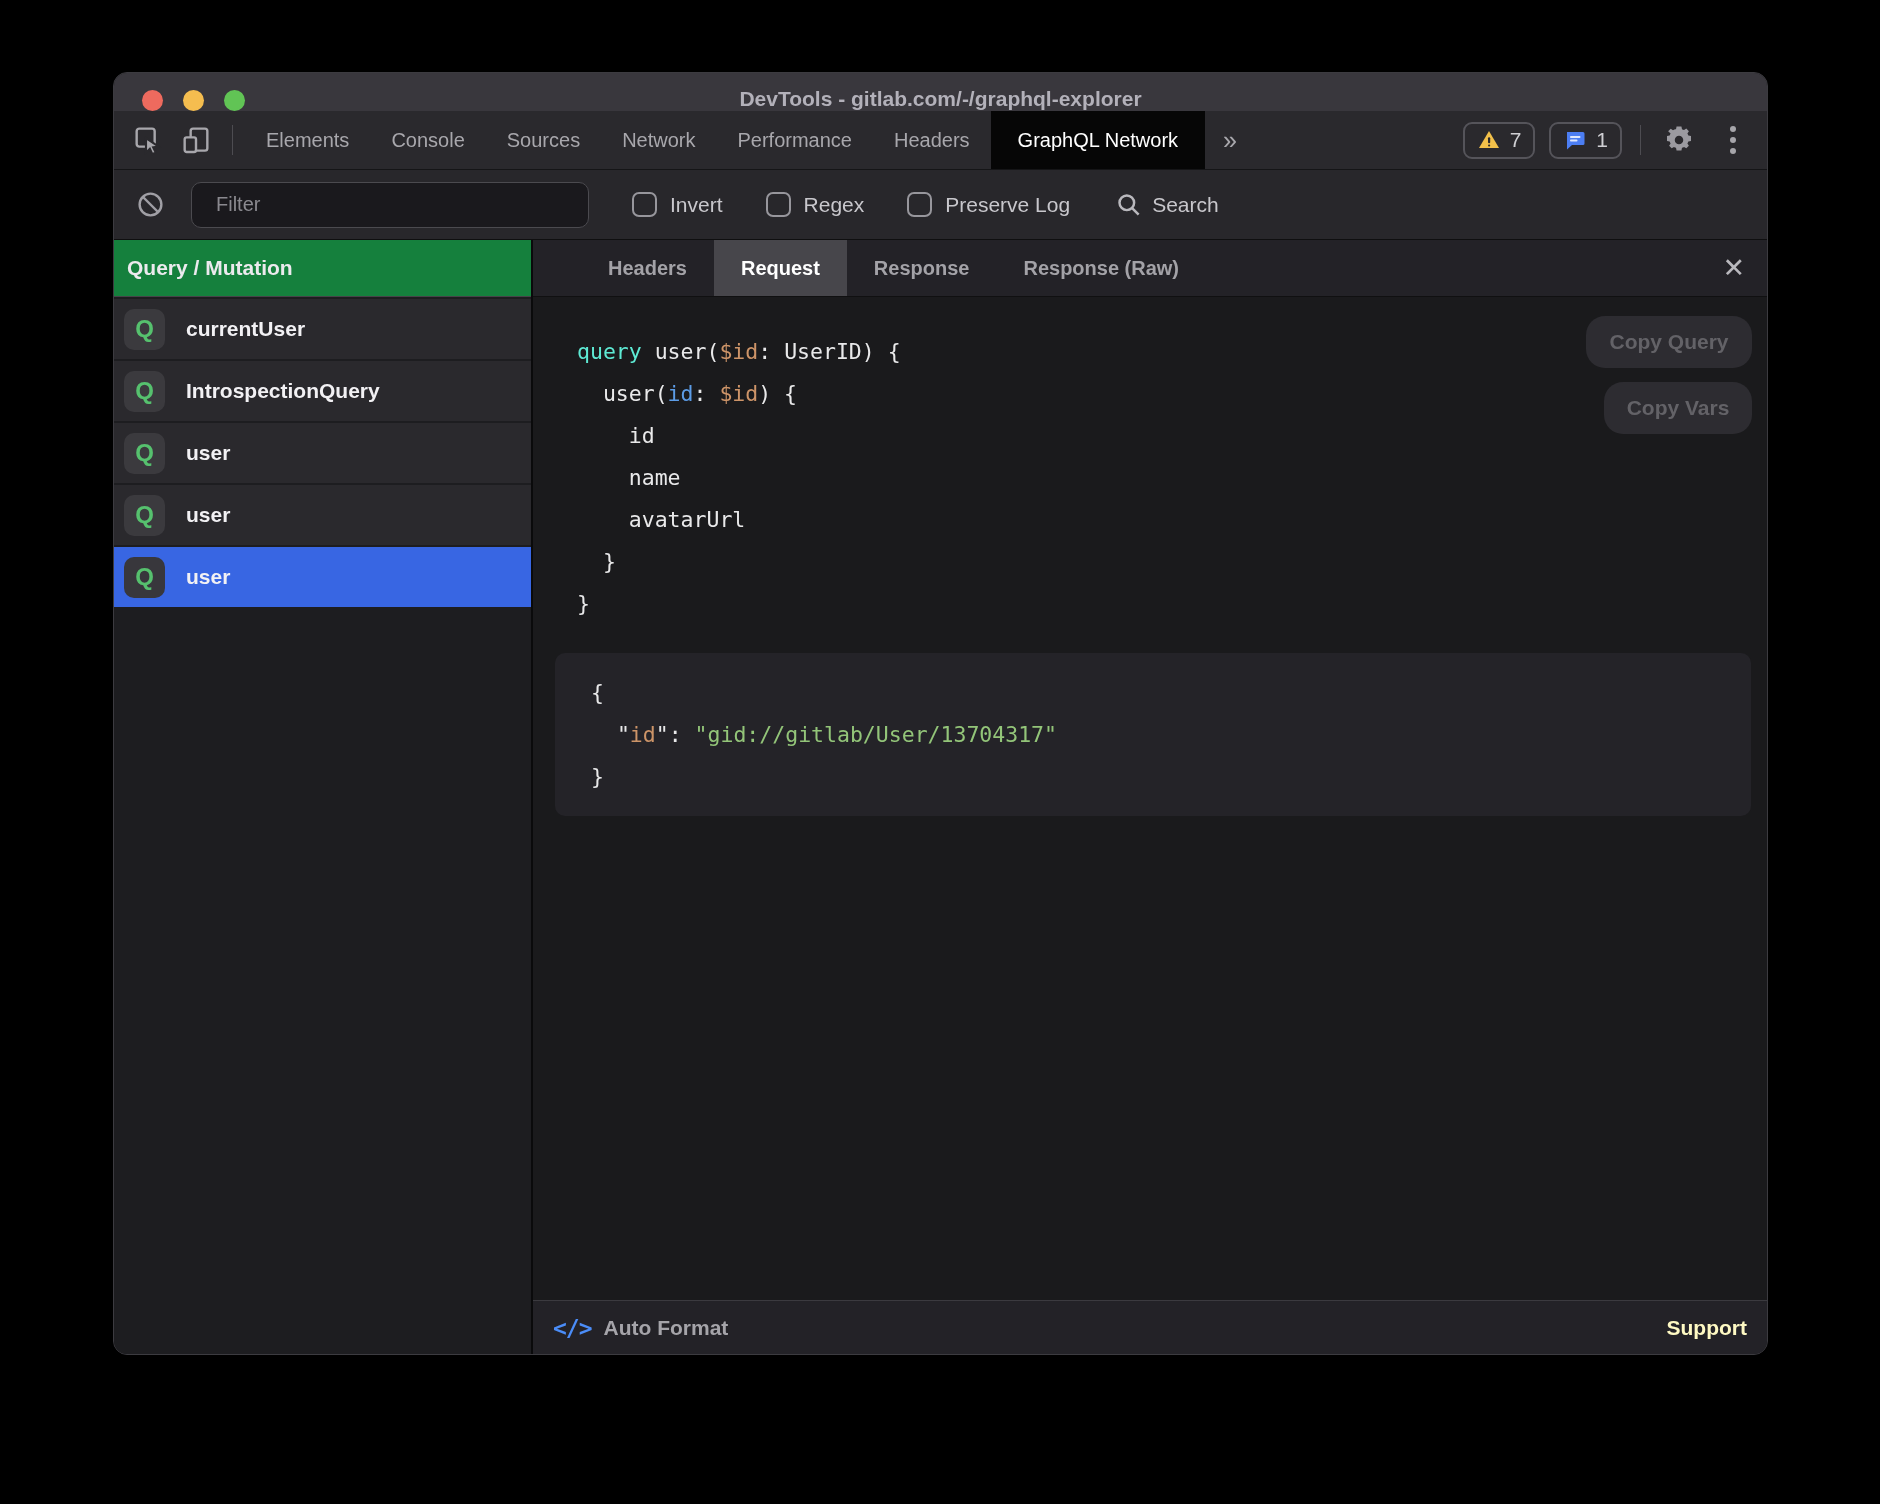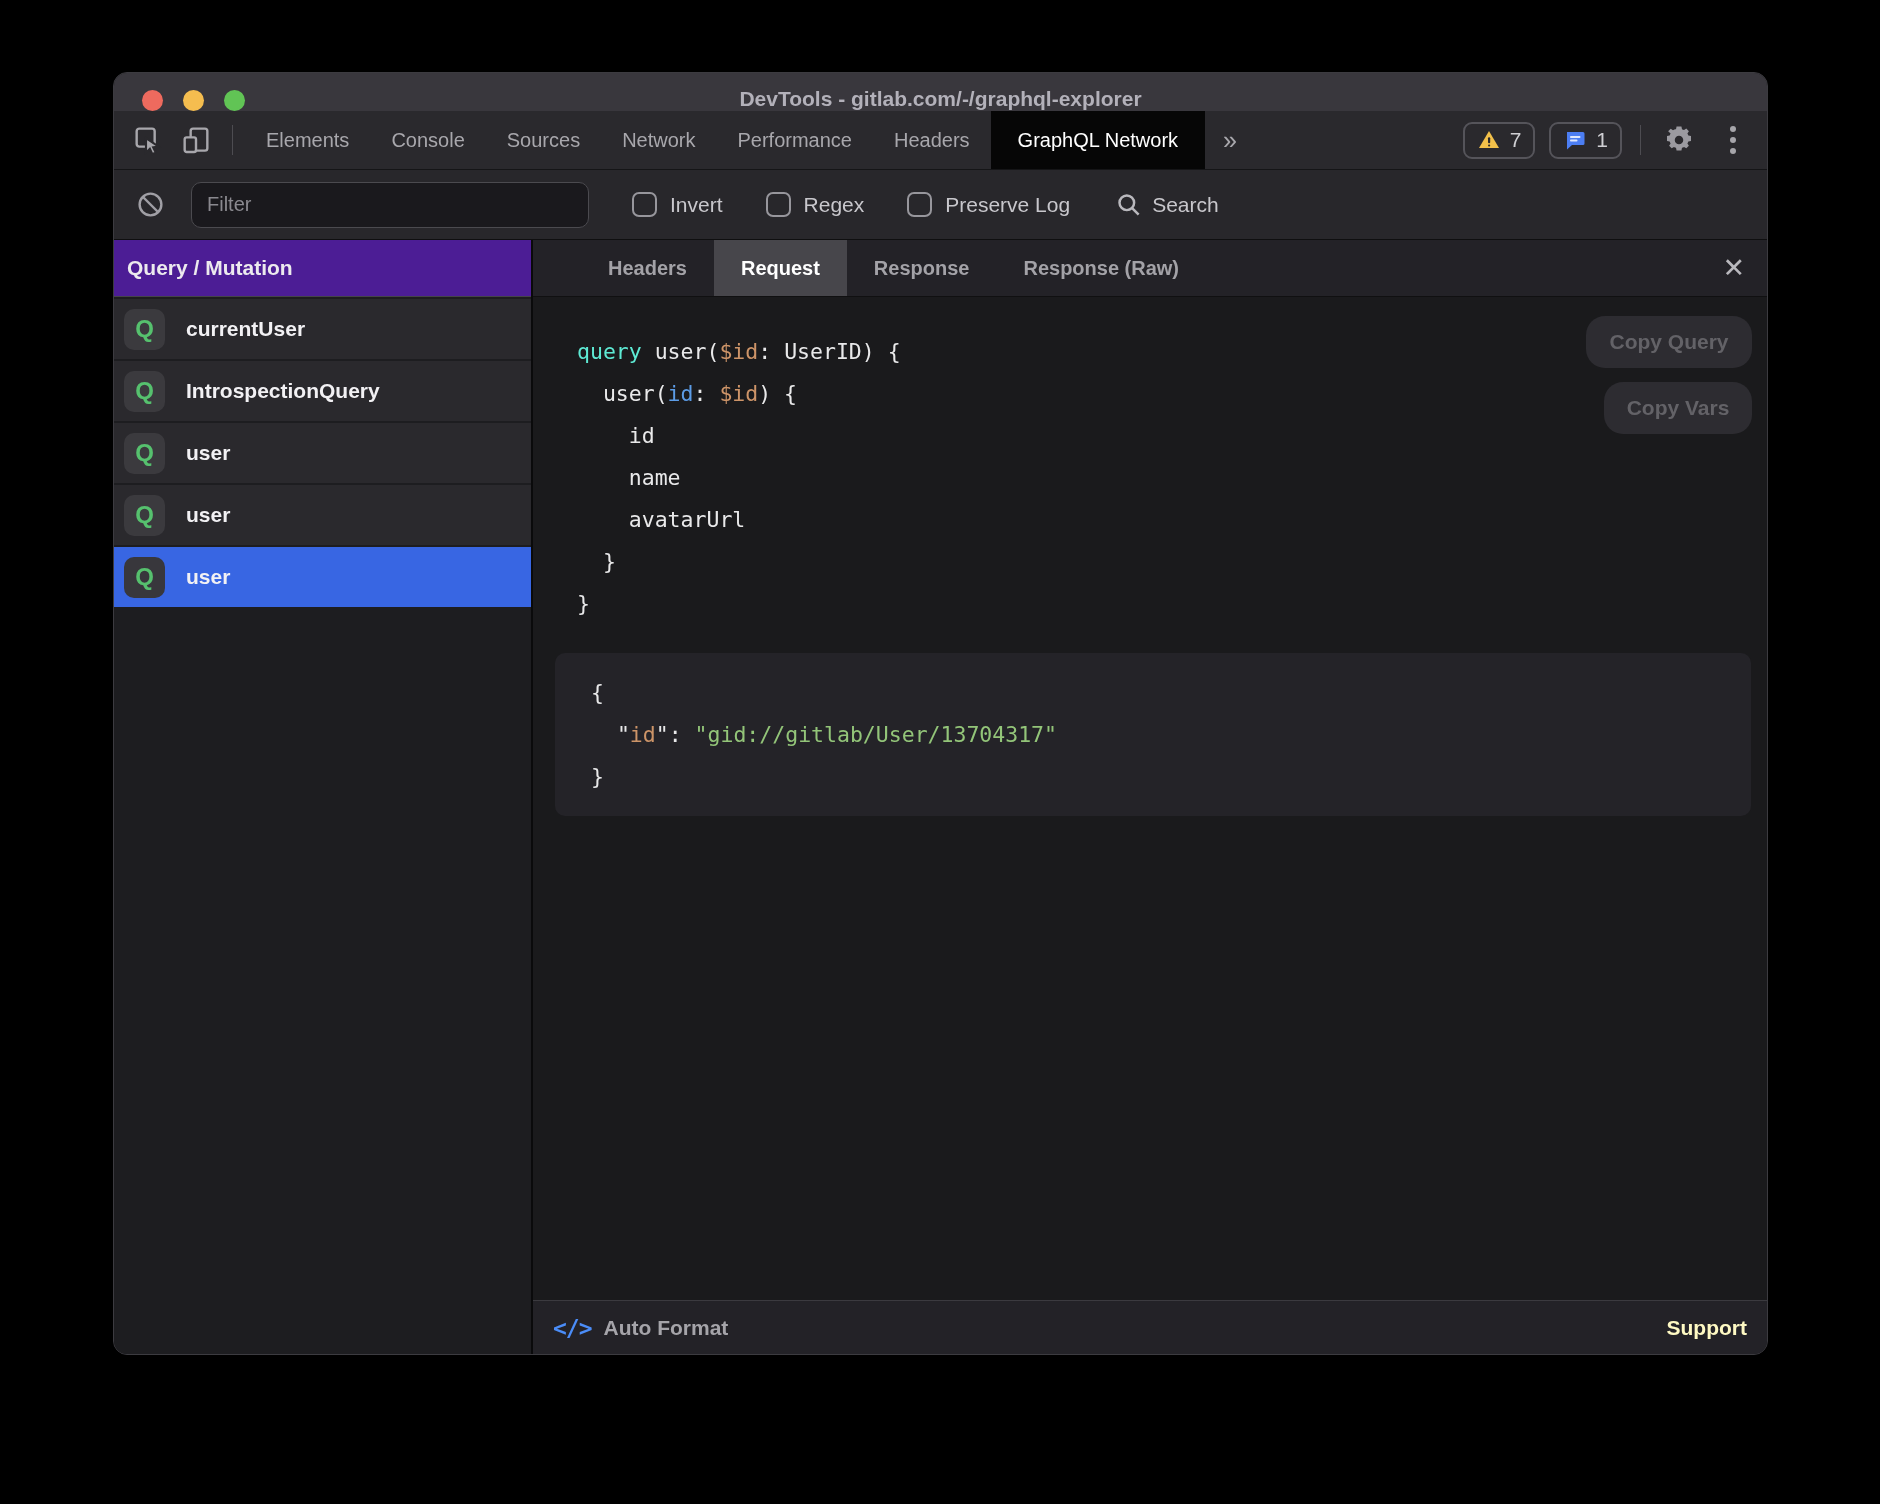--- a/index.html
+++ b/index.html
@@ -25,32 +25,32 @@
   .tb-chev { display:flex; align-items:center; padding:0 18px; color:#a8a7ac; font-size:25px; }
   .tb-right { margin-left:auto; display:flex; align-items:center; gap:14px; padding-right:14px; }
   .badge { height:37px; display:flex; align-items:center; gap:9px; border:2px solid #55545a; border-radius:9px; padding:0 12px; color:#cfcfd3; font-size:21px; }
   .gearbtn, .kebabbtn { display:flex; align-items:center; justify-content:center; width:40px; height:40px; }
   .kebab { display:flex; flex-direction:column; gap:5px; }
   .kebab i { width:6px; height:6px; border-radius:50%; background:#a6a5aa; }
 
   
   .filterbar { height:70px; background:#28272b; border-bottom:1px solid #0f0f10; display:flex; align-items:center; padding-left:22px; flex:0 0 auto; }
   .filter-input { width:398px; height:46px; margin-left:26px; border-radius:10px; background:#1a191d; border:1px solid #4b4a4f;
-    color:#e4e3e7; padding:0 15px; font-size:20px; outline:none; font-family:"Liberation Sans", sans-serif; }
+    color:#e4e3e7; padding:0 24px; font-size:20px; outline:none; font-family:"Liberation Sans", sans-serif; }
   .filter-input::placeholder { color:#8a898f; }
   .check-group { display:flex; align-items:center; gap:13px; margin-left:43px; }
   .checkbox { width:25px; height:25px; border:2px solid #97969c; border-radius:7px; background:transparent; }
   .check-label { color:#c8c7cc; font-weight:normal; font-size:21px; }
   .search-group { display:flex; align-items:center; gap:10px; margin-left:45px; }
 
   
   .main { flex:1; display:flex; min-height:0; }
 
   .sidebar { width:419px; background:#1d1d20; border-right:2px solid #0a0a0b; display:flex; flex-direction:column; flex:0 0 auto; }
-  .sb-header { height:57px; flex:0 0 auto; display:flex; align-items:center; padding-left:13px; background:#4c1d95;
+  .sb-header { height:57px; flex:0 0 auto; display:flex; align-items:center; padding-left:13px; background:#15803d;
     border-bottom:1px solid #454449; color:#eceaee; font-weight:bold; font-size:21px; }
   .sb-list { display:flex; flex-direction:column; }
   .sb-item { height:60px; margin-top:2px; background:#2a292d; display:flex; align-items:center; padding-left:10px; gap:21px; }
   .sb-item.selected { background:#3866e3; }
   .qbadge { width:41px; height:41px; border-radius:10px; background:#3b3a3e; color:#56c16e; font-weight:bold; font-size:24px;
     display:flex; align-items:center; justify-content:center; flex:0 0 auto; }
   .sb-item.selected .qbadge { background:#38373c; }
   .sb-label { color:#f2f1f4; font-weight:bold; font-size:21px; }
 
   

